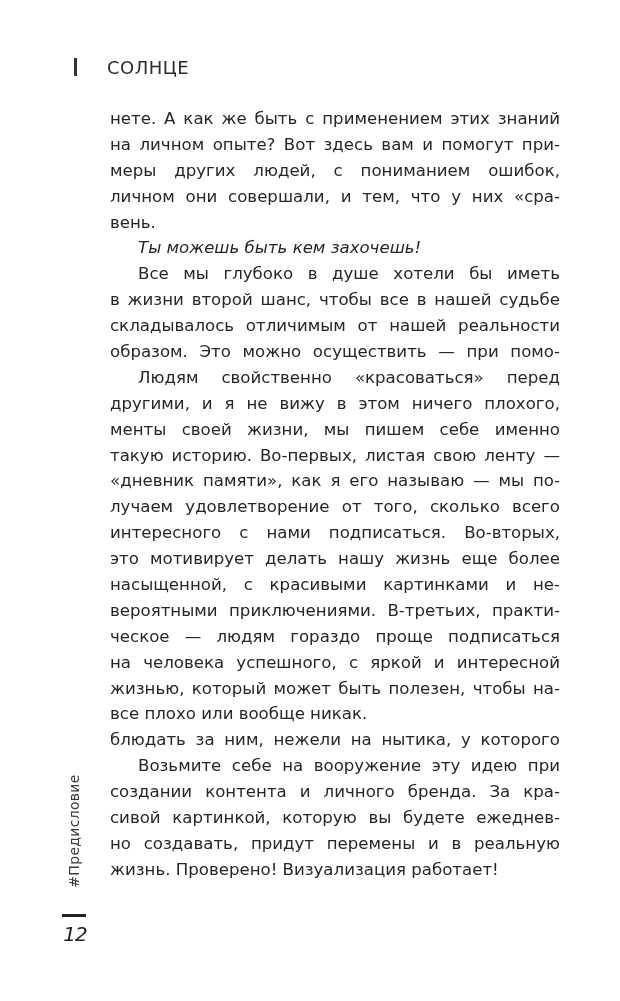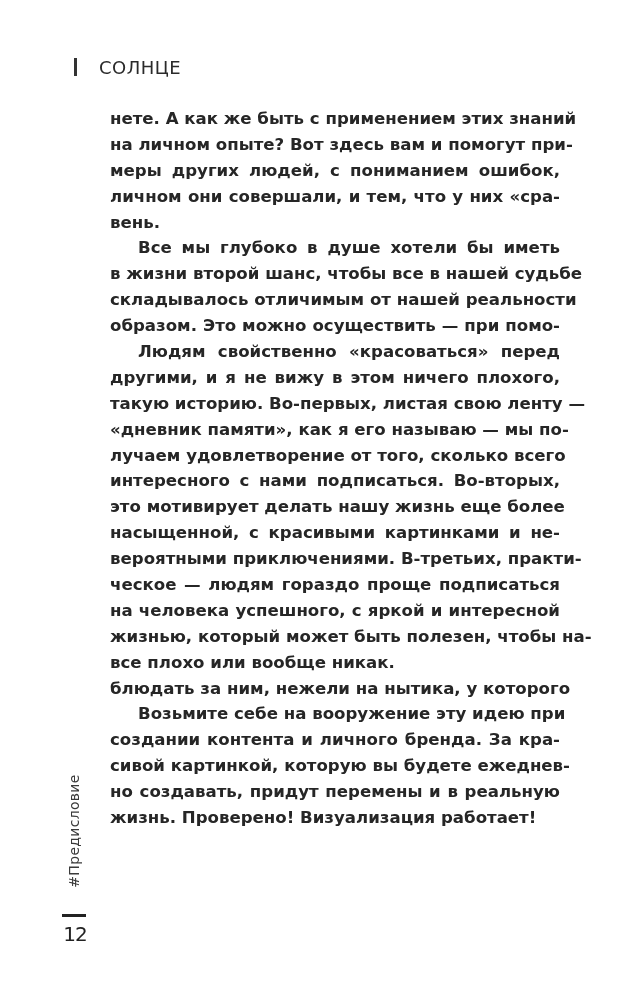--- a/index.html
+++ b/index.html
@@ -27,38 +27,38 @@
       width: 3px;
       height: 18px;
       background: #333;
       margin-right: 22px;
     }
     .running-head .title {
       font-family: "DejaVu Sans", sans-serif;
       font-size: 18px;
       letter-spacing: 0.5px;
       color: #2a2a2a;
+      margin-left: 8px;
     }
     .body-text {
       position: absolute;
       left: 110px;
       top: 106px;
       width: 450px;
       font-size: 16.6px;
       line-height: 25.9px;
       color: #262626;
     }
     .line {
       display: block;
       white-space: nowrap;
       text-align: justify;
       text-align-last: justify;
       height: 25.9px;
       overflow: visible;
-      font-weight: bold;
     }
     .line.last {
       text-align-last: left;
     }
     .line.indent {
       padding-left: 28px;
     }
     .line.italic {
       font-style: italic;
     }
@@ -90,42 +90,45 @@
     }
     .folio {
       position: absolute;
       left: 62px;
       top: 922px;
       width: 26px;
       text-align: center;
       font-size: 20px;
       color: #222;
       letter-spacing: -1px;
+      font-style: italic;
     }
   </style>
 </head>
 <body>
 
 <div class="running-head">
   <div class="bar"></div>
   <div class="title">СОЛНЦЕ</div>
 </div>
 
 <div class="body-text" id="body-text">
     <span class="line">нете. А как же быть с применением этих знаний</span>
     <span class="line">на личном опыте? Вот здесь вам и помогут при-</span>
     <span class="line">меры других людей, с пониманием ошибок,</span>
     <span class="line">личном они совершали, и тем, что у них «сра-</span>
     <span class="line last">вень.</span>
+    <span class="line indent italic last">Ты можешь быть кем захочешь!</span>
     <span class="line indent">Все мы глубоко в душе хотели бы иметь</span>
     <span class="line">в жизни второй шанс, чтобы все в нашей судьбе</span>
     <span class="line">складывалось отличимым от нашей реальности</span>
     <span class="line">образом. Это можно осуществить — при помо-</span>
     <span class="line indent">Людям свойственно «красоваться» перед</span>
     <span class="line">другими, и я не вижу в этом ничего плохого,</span>
+    <span class="line">менты своей жизни, мы пишем себе именно</span>
     <span class="line">такую историю. Во-первых, листая свою ленту —</span>
     <span class="line">«дневник памяти», как я его называю — мы по-</span>
     <span class="line">лучаем удовлетворение от того, сколько всего</span>
     <span class="line">интересного с нами подписаться. Во-вторых,</span>
     <span class="line">это мотивирует делать нашу жизнь еще более</span>
     <span class="line">насыщенной, с красивыми картинками и не-</span>
     <span class="line">вероятными приключениями. В-третьих, практи-</span>
     <span class="line">ческое — людям гораздо проще подписаться</span>
     <span class="line">на человека успешного, с яркой и интересной</span>
     <span class="line">жизнью, который может быть полезен, чтобы на-</span>

